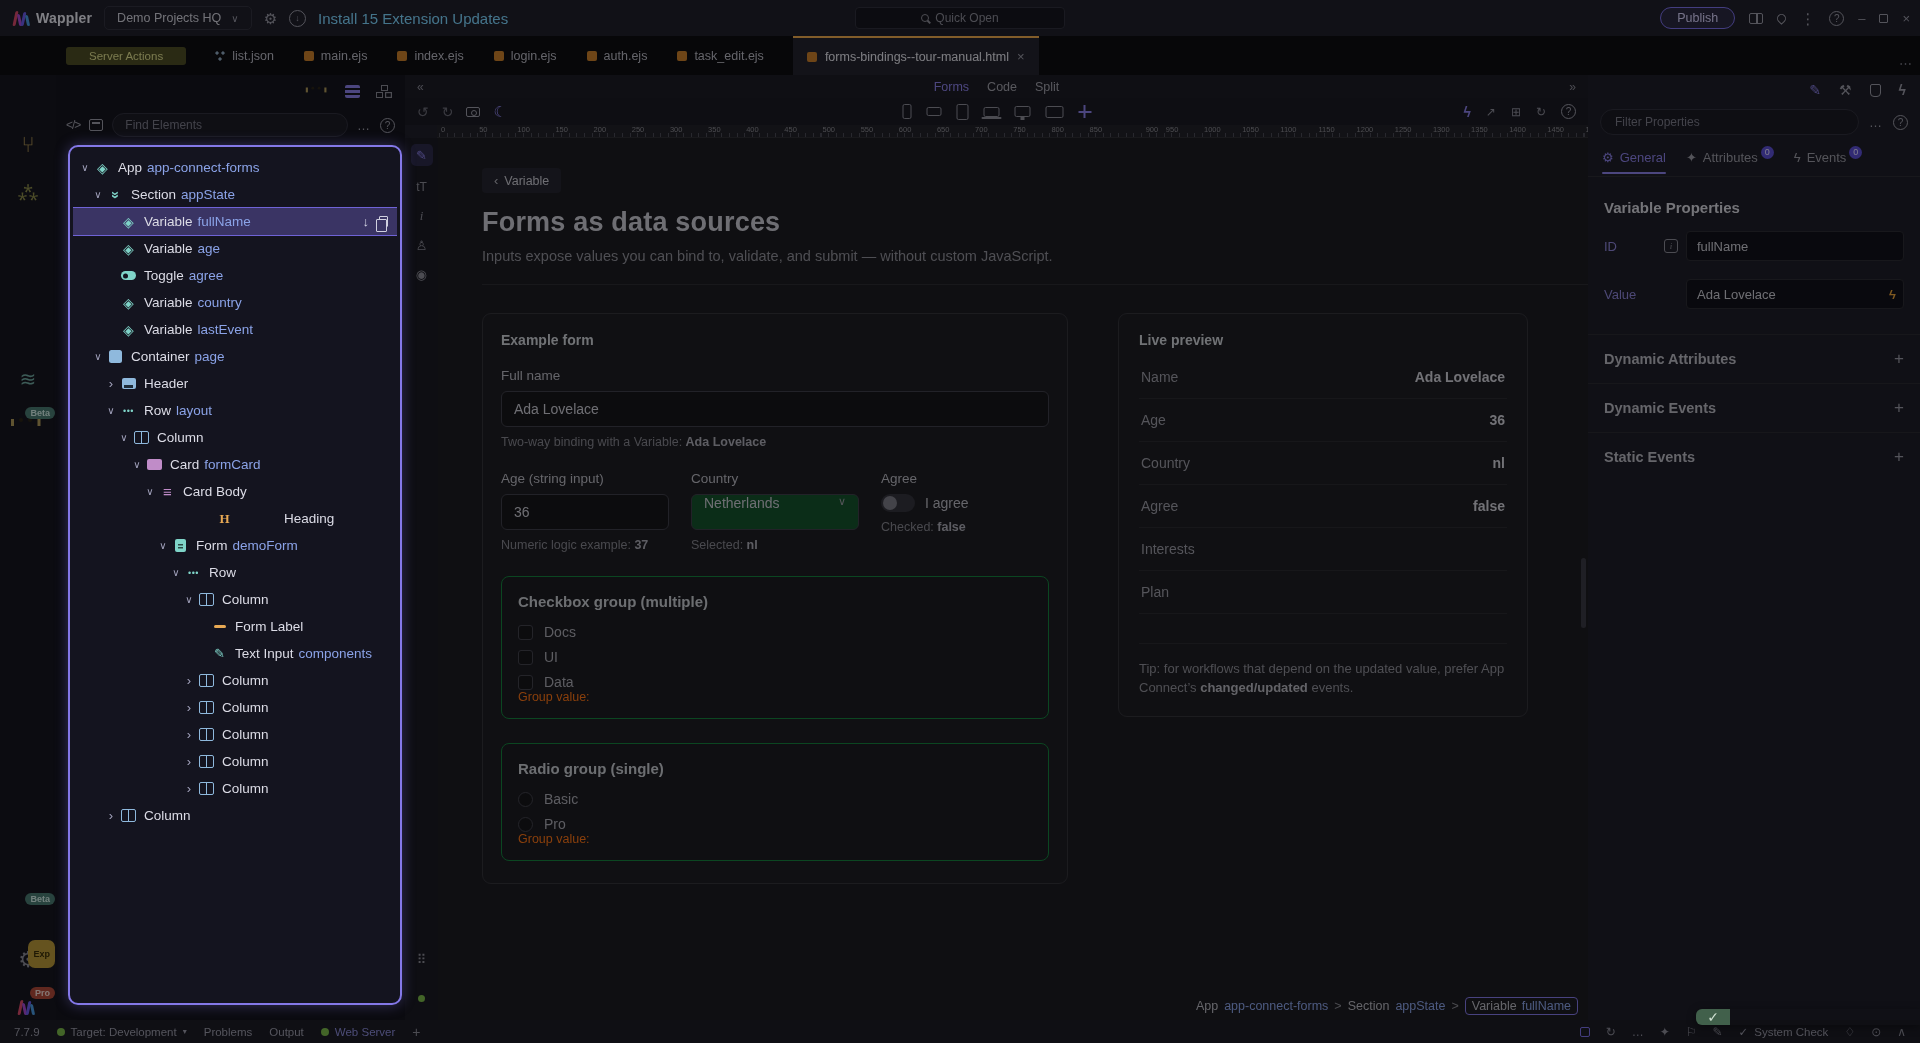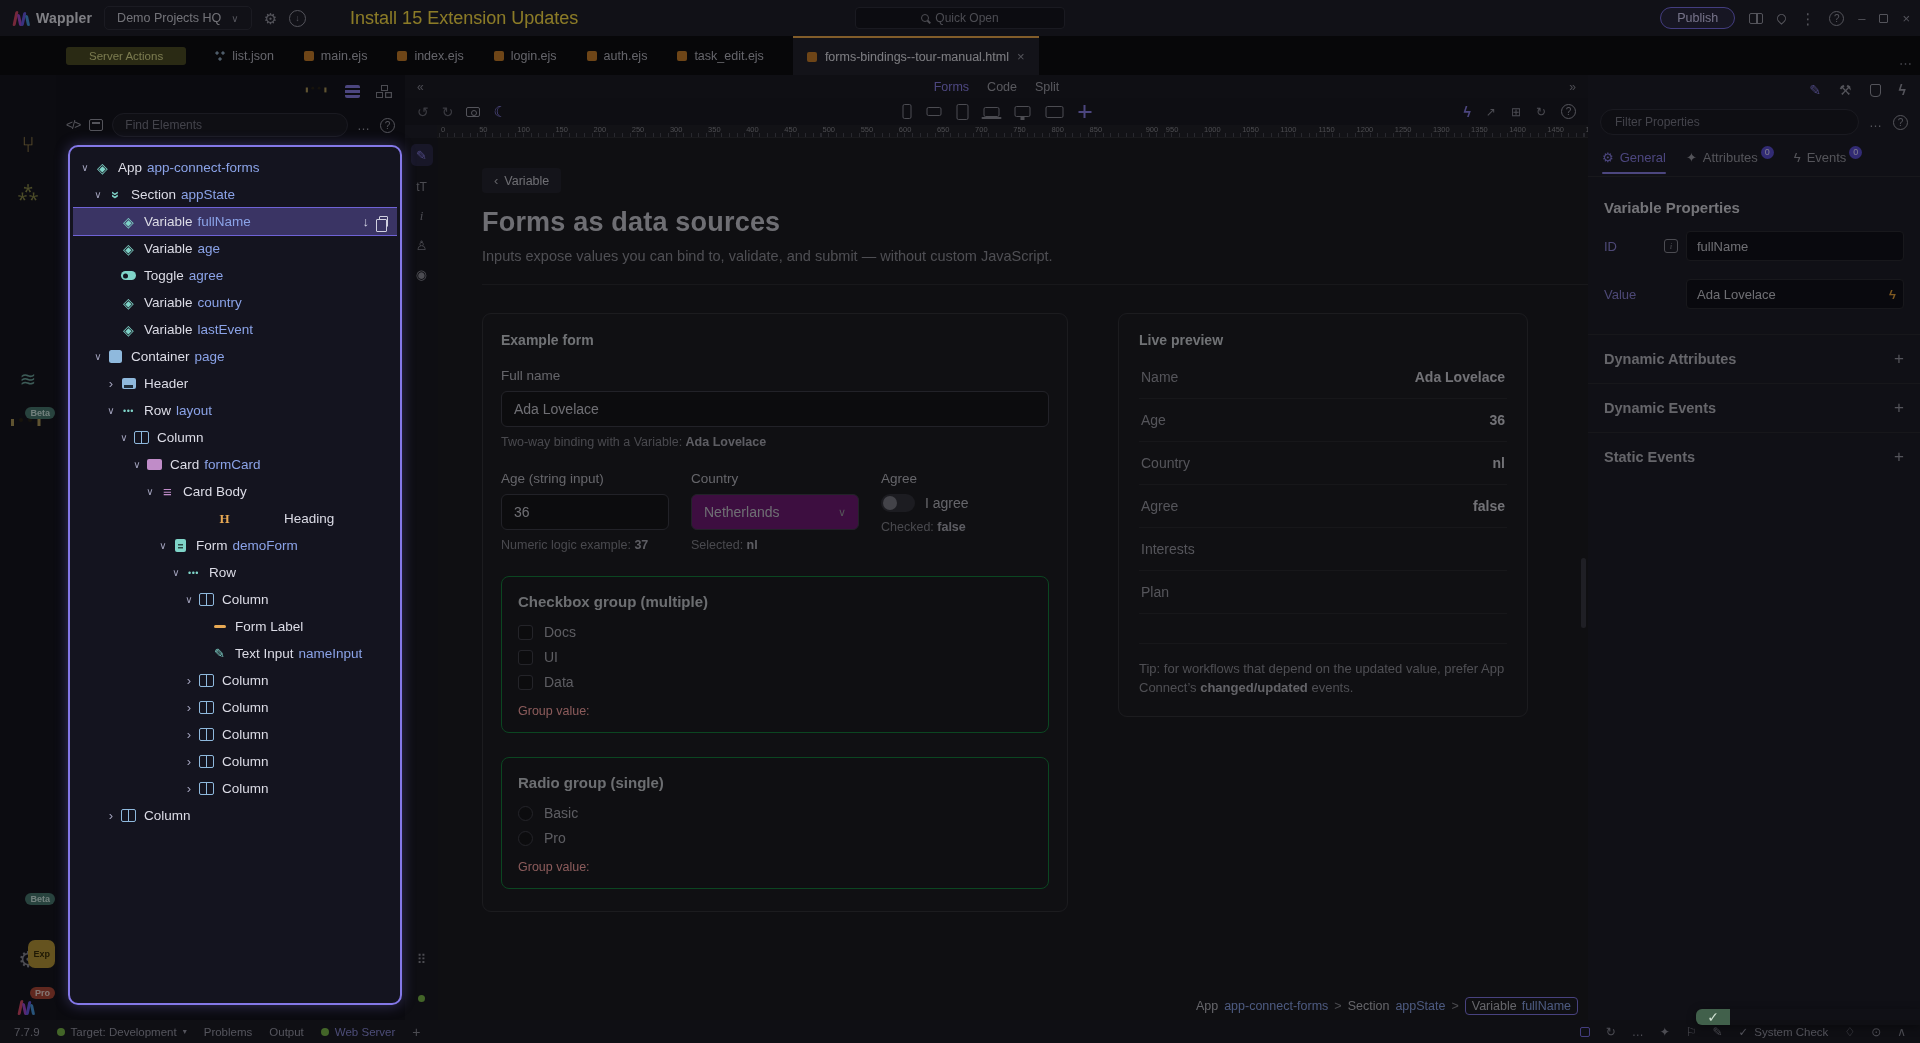--- a/index.html
+++ b/index.html
@@ -14,21 +14,21 @@
   .logo-w i { width:3px; height:15px; border-radius:2px; display:block; }
   .logo-w i:nth-child(1){ background:#d84a6a; transform:skewX(-12deg); }
   .logo-w i:nth-child(2){ background:#a84ad0; transform:skewX(12deg); height:12px; }
   .logo-w i:nth-child(3){ background:#6a5ae8; transform:skewX(-12deg); height:14px; }
   .logo-w i:nth-child(4){ background:#4a9ae0; transform:skewX(12deg); height:11px; }
   .brand-name { font-size:14px; font-weight:bold; color:#e8e8f0; letter-spacing:0.2px; }
   .proj { display:flex; align-items:center; gap:10px; border:1px solid #32323e; border-radius:5px; padding:4px 12px; font-size:12.5px; color:#d0d0da; }
   .proj .chev { font-size:10px; color:#9a9aa6; }
   .ico { color:#9a9aa6; font-size:15px; line-height:1; }
   .circ { width:17px; height:17px; border:1.5px solid #9a9aa6; border-radius:50%; display:inline-flex; align-items:center; justify-content:center; font-size:9px; color:#9a9aa6; }
-  .updates { font-size:18px; color:#fde047;margin-left:32px; }
+  .updates { font-size:15px; color:#7dd3fc; }
   .quickopen { position:absolute; left:50%; transform:translateX(-50%); width:210px; height:22px; background:#17171f; border:1px solid #30303c; border-radius:4px; display:flex; align-items:center; justify-content:center; gap:6px; font-size:12px; color:#8a8a96; }
   .mag { width:8px; height:8px; border:1.5px solid #8a8a96; border-radius:50%; position:relative; display:inline-block; }
   .mag::after { content:""; position:absolute; width:4px; height:1.5px; background:#8a8a96; transform:rotate(45deg); right:-3px; bottom:-1px; }
   .topbar-right { margin-left:auto; display:flex; align-items:center; gap:14px; }
   .publish { border:1.5px solid #7b6fe8; color:#d6d0f8; background:rgba(123,111,232,0.12); border-radius:12px; padding:3px 16px; font-size:12.5px; }
   .ico-cols { width:14px; height:11px; border:1.5px solid #9a9aa6; border-radius:2px; position:relative; display:inline-block; }
   .ico-cols::after { content:""; position:absolute; left:50%; top:0; bottom:0; width:1.5px; background:#9a9aa6; }
   .drop { width:9px; height:9px; border:1.5px solid #9a9aa6; border-radius:50% 50% 50% 0; transform:rotate(-45deg); display:inline-block; }
   .winbtn { color:#9a9aa6; font-size:13px; }
   .winbox { width:9px; height:9px; border:1.5px solid #9a9aa6; display:inline-block; border-radius:1px; }
@@ -176,32 +176,32 @@
   .cols { display:flex; gap:50px; margin-top:28px; }
   .card { background:#1e1e23; border:1px solid #33333a; border-radius:9px; }
   .formcard { width:586px; padding:18px 18px 22px; }
   .cardtitle { font-size:14px; font-weight:bold; color:#cdd0d6; }
   .flabel { font-size:13.5px; color:#b9b9c2; margin:20px 0 8px; }
   .tinput { width:100%; height:36px; background:#17171b; border:1px solid #3f3f49; border-radius:6px; color:#c9c9d2; font-size:14px; padding:0 12px; outline:none; font-family:inherit; }
   .note { font-size:12.5px; color:#85858e; margin-top:8px; }
   .note b { color:#aaaab4; }
   .grid3 { display:grid; grid-template-columns:1fr 1fr 1fr; column-gap:22px; margin-top:22px; }
   .g-label { font-size:13.5px; color:#b9b9c2; margin-bottom:8px; }
-  .selectbox { height:36px; background:#701a75; border:1px solid #3f3f49; border-radius:6px; display:flex; align-items:center; justify-content:space-between; padding:0 12px; font-size:14px; color:#c9c9d2; }
+  .selectbox { height:36px; background:#14532d; border:1px solid #3f3f49; border-radius:6px; display:flex; align-items:flex-start; justify-content:space-between; padding:0 12px; font-size:14px; color:#c9c9d2; }
   .selectbox .chev { color:#9a9aa2; font-size:11px; }
   .switchrow { display:flex; align-items:center; gap:10px; margin-top:7px; }
   .switch { width:34px; height:18px; border-radius:9px; background:#33333c; position:relative; flex:none; }
   .switch::after { content:""; position:absolute; left:2px; top:2px; width:14px; height:14px; border-radius:50%; background:#7a7a85; }
   .switchlabel { font-size:14px; color:#b9b9c2; }
   .subcard { border:1px solid #15803d; border-radius:8px; background:#1c1c21; padding:16px 16px 14px; margin-top:24px; }
   .subtitle2 { font-size:15px; font-weight:bold; color:#c5c8ce; margin-bottom:14px; }
   .opt { display:flex; align-items:center; gap:11px; margin-top:9px; font-size:14px; color:#a9a9b2; }
   .cb { width:15px; height:15px; border:1.5px solid #42424c; border-radius:3px; background:#17171b; flex:none; }
   .rb { width:15px; height:15px; border:1.5px solid #42424c; border-radius:50%; background:#17171b; flex:none; }
-  .groupval { font-size:12.5px; color:#fca5a5; margin-top:14px; }
+  .groupval { font-size:12.5px; color:#f97316; margin-top:0; }
 
   .prevcard { width:410px; padding:18px 20px; align-self:flex-start; }
   .prow { display:flex; justify-content:space-between; align-items:center; padding:13px 2px; border-bottom:1px solid #2a2a30; font-size:14px; }
   .prows { margin-top:8px; }
   .plabel { color:#9a9aa4; }
   .pvalue { color:#cfcfd8; font-weight:bold; }
   .prev-spacer { height:30px; border-bottom:1px solid #2a2a30; }
   .tip { font-size:13px; color:#8f8f98; line-height:1.45; margin-top:16px; }
   .tip b { color:#b5b5bd; }
 
@@ -517,21 +517,21 @@
               <span class="ti ti-formlabel"></span>
               <span class="tlabel">Form Label</span>
               <span class="tname"></span>
 
             </div>
 
             <div class="trow" style="padding-left: 121px;">
               <span class="arr arr-none"></span>
               <span class="ti ti-textinput"></span>
               <span class="tlabel">Text Input</span>
-              <span class="tname">nameInput</span>
+              <span class="tname">components</span>
 
             </div>
 
             <div class="trow" style="padding-left: 108px;">
               <span class="arr arr-right"></span>
               <span class="ti ti-column"></span>
               <span class="tlabel">Column</span>
               <span class="tname"></span>
 
             </div>

